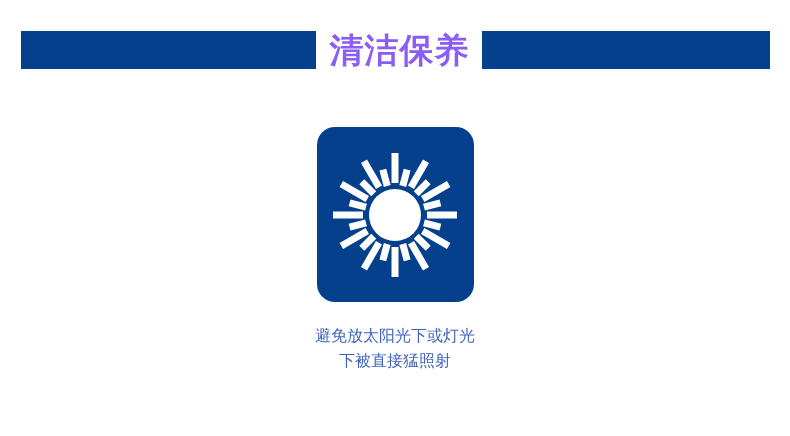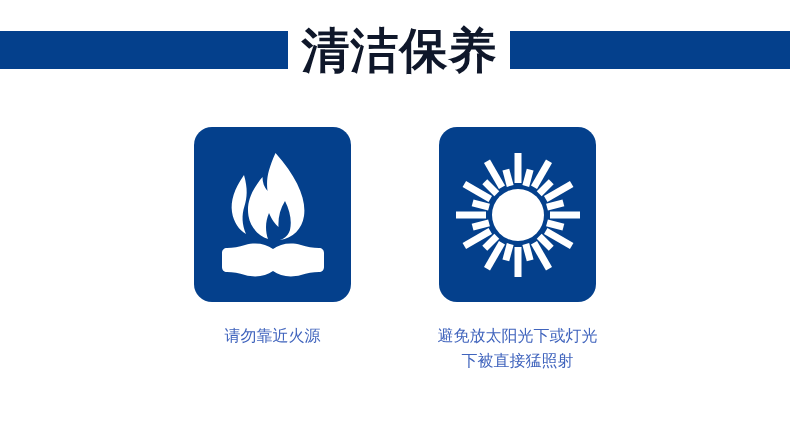--- a/index.html
+++ b/index.html
@@ -33,23 +33,23 @@
   }
   .header-bar.left {
     width: 295px;
     margin-right: 14px;
   }
   .header-bar.right {
     width: 288px;
     margin-left: 12px;
   }
   .header-title {
-    font-size: 48px;
+    font-size: 34px;
     font-weight: bold;
-    color: #0f172a;
+    color: #8b5cf6;
     letter-spacing: 1px;
     line-height: 1;
     white-space: nowrap;
     font-family: "DejaVu Sans", "Liberation Sans", sans-serif;
   }
 
   
   .cards {
     position: absolute;
     left: 0;
@@ -91,46 +91,20 @@
 <body>
 
 <div class="header">
   <div class="header-bar left"></div>
   <div class="header-title">清洁保养</div>
   <div class="header-bar right"></div>
 </div>
 
 <div class="cards">
 
-  <div class="card">
-    <div class="icon-box">
-      <span>
-        <svg width="110" height="128" viewBox="0 0 110 128" aria-hidden="true">
-
-          <path fill="#ffffff" d="M57.5 2 C50 19 48 28 49.5 40 C46 36 44.5 31 44.5 26
-                   C32 41 28.5 53 30.5 65 C32.5 77 41 85 50 88
-                   C47 79 47.5 70 51 62 C54 69 57 73 60.5 76
-                   C60 67 62 58 67 50 C72 60 74 70 72 79
-                   C69.5 86 65 88 62 89 C75 87 84 78 86 65
-                   C88.5 48 79 26 57.5 2 Z"></path>
-
-          <path fill="#ffffff" d="M26 24 C16 38 12.5 50 14 61 C15.5 71 21 79 28 83
-                   C24 74 23.5 64 26.5 55 C29 47 30 38 26 24 Z"></path>
-
-          <path fill="#ffffff" d="M9 97 C6 97 4 99 4 102 L4 116 C4 119 6 121 9 121
-                   C15 121 21 122 27 124 C38 127 48 125 55 120
-                   C62 125 72 127 83 124 C89 122 95 121 101 121
-                   C104 121 106 119 106 116 L106 102 C106 99 104 97 101 97
-                   C95 97 89 96 83 94 C72 91 62 93 55 98
-                   C48 93 38 91 27 94 C21 96 15 97 9 97 Z"></path>
-        </svg>
-      </span>
-    </div>
-    <div class="caption">请勿靠近火源</div>
-  </div>
 
   <div class="card">
     <div class="icon-box">
       <span>
         <svg width="128" height="128" viewBox="0 0 128 128" aria-hidden="true">
           <g fill="#ffffff">
 
             <g id="longrays">
               <rect x="60.5" y="2" width="7" height="30" rx="0"></rect>
             </g>

